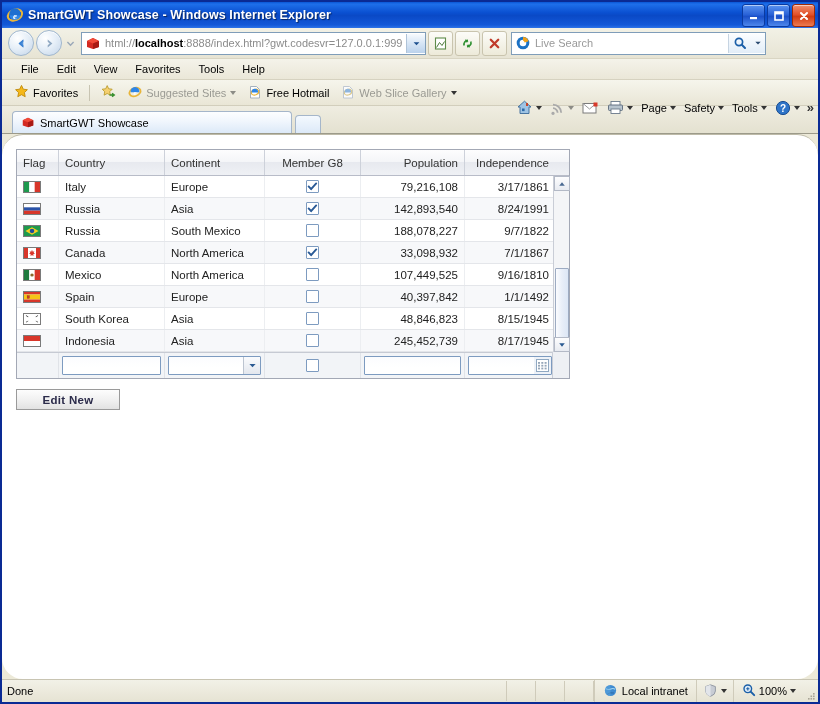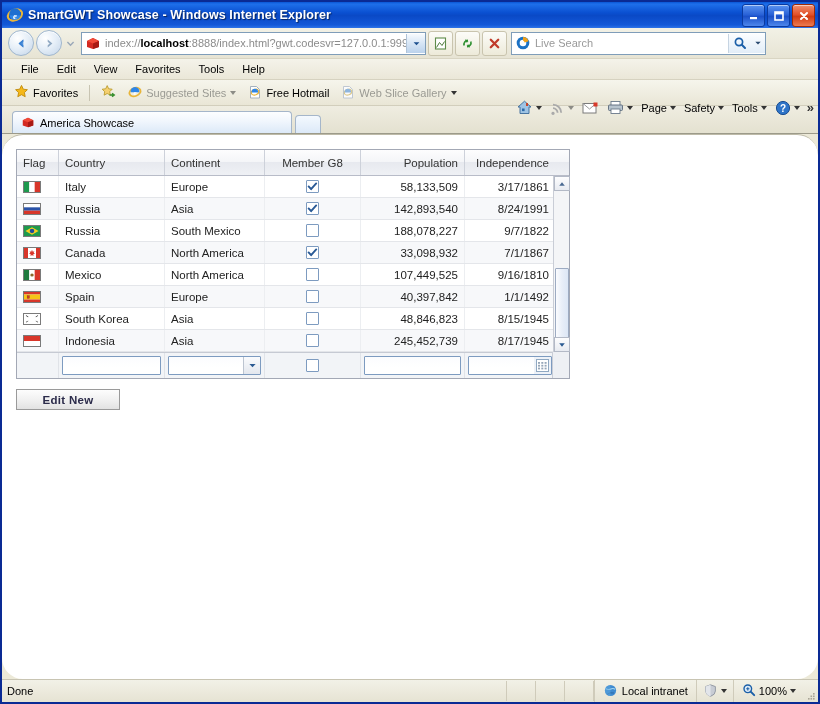--- a/index.html
+++ b/index.html
@@ -504,21 +504,21 @@
     </div>
 
     <div class="addrbox">
       <span class="addr-favicon">
         <svg width="16" height="16" viewBox="0 0 16 16">
           <path d="M2 6 L8 3 L14 6 L14 12 L8 14 L2 12 Z" fill="#D42A22"></path>
           <path d="M2 6 L8 8.4 L14 6 L8 3 Z" fill="#F04A38"></path>
           <path d="M8 8.4 L14 6 L14 12 L8 14 Z" fill="#A81A14"></path>
         </svg>
       </span>
-      <span class="addr-url"><span>index://</span><b>localhost</b><span>:8888/index.html?gwt.codesvr=127.0.0.1:999</span></span>
+      <span class="addr-url"><span>html://</span><b>localhost</b><span>:8888/index.html?gwt.codesvr=127.0.0.1:999</span></span>
       <span class="addr-drop">
         <svg width="9" height="9" viewBox="0 0 9 9">
             <path d="M1.6 3.2 L4.5 6.3 L7.4 3.2 Z" fill="#1B4E8E"></path>
           </svg>
       </span>
     </div>
 
     <div class="tbtn">
       <svg width="15" height="15" viewBox="0 0 15 15">
         <rect x="2.5" y="2" width="10" height="11" fill="#ffffff" stroke="#5E8C4A" stroke-width="1.1"></rect>
@@ -625,21 +625,21 @@
 
   <div class="tabrow">
     <div class="tab">
       <span>
         <svg width="14" height="14" viewBox="0 0 16 16">
           <path d="M2 6 L8 3 L14 6 L14 12 L8 14 L2 12 Z" fill="#D42A22"></path>
           <path d="M2 6 L8 8.4 L14 6 L8 3 Z" fill="#F04A38"></path>
           <path d="M8 8.4 L14 6 L14 12 L8 14 Z" fill="#A81A14"></path>
         </svg>
       </span>
-      <span class="tab-title">America Showcase</span>
+      <span class="tab-title">SmartGWT Showcase</span>
     </div>
     <div class="tab-new"></div>
 
     <div class="cmdbar">
       <div class="cmd-item">
         <svg width="17" height="17" viewBox="0 0 17 17">
           <path d="M8.5 2.2 L15 8 L13 8 L13 14.5 L4 14.5 L4 8 L2 8 Z" fill="#9FC4E4" stroke="#3A6A9A" stroke-width="0.9"></path>
           <rect x="6" y="9.5" width="2.6" height="2.6" fill="#2E6AA8"></rect>
           <rect x="10" y="4" width="2" height="3" fill="#C8452A"></rect>
         </svg>
@@ -717,21 +717,21 @@
             </div>
             <div class="gcell c-ctry">Italy</div>
             <div class="gcell c-cont">Europe</div>
             <div class="gcell c-g8 ctr">
               <span class="cb">
                 <svg width="11" height="11" viewBox="0 0 11 11">
                   <path d="M1.6 5.4 L4.1 8.2 L9.2 2.4" fill="none" stroke="#2A5A96" stroke-width="1.9" stroke-linecap="round" stroke-linejoin="round"></path>
                 </svg>
               </span>
             </div>
-            <div class="gcell c-pop num">58,133,509</div>
+            <div class="gcell c-pop num">79,216,108</div>
             <div class="gcell c-ind num">3/17/1861</div>
           </div>
           <div class="grow alt">
             <div class="gcell c-flag">
               <span>
                 <svg class="flag" viewBox="0 0 18 12" preserveAspectRatio="none">
                   <rect width="18" height="4" y="0" fill="#ffffff"></rect>
                   <rect width="18" height="4" y="4" fill="#2A52A8"></rect>
                   <rect width="18" height="4" y="8" fill="#D8362A"></rect>
                 </svg>

